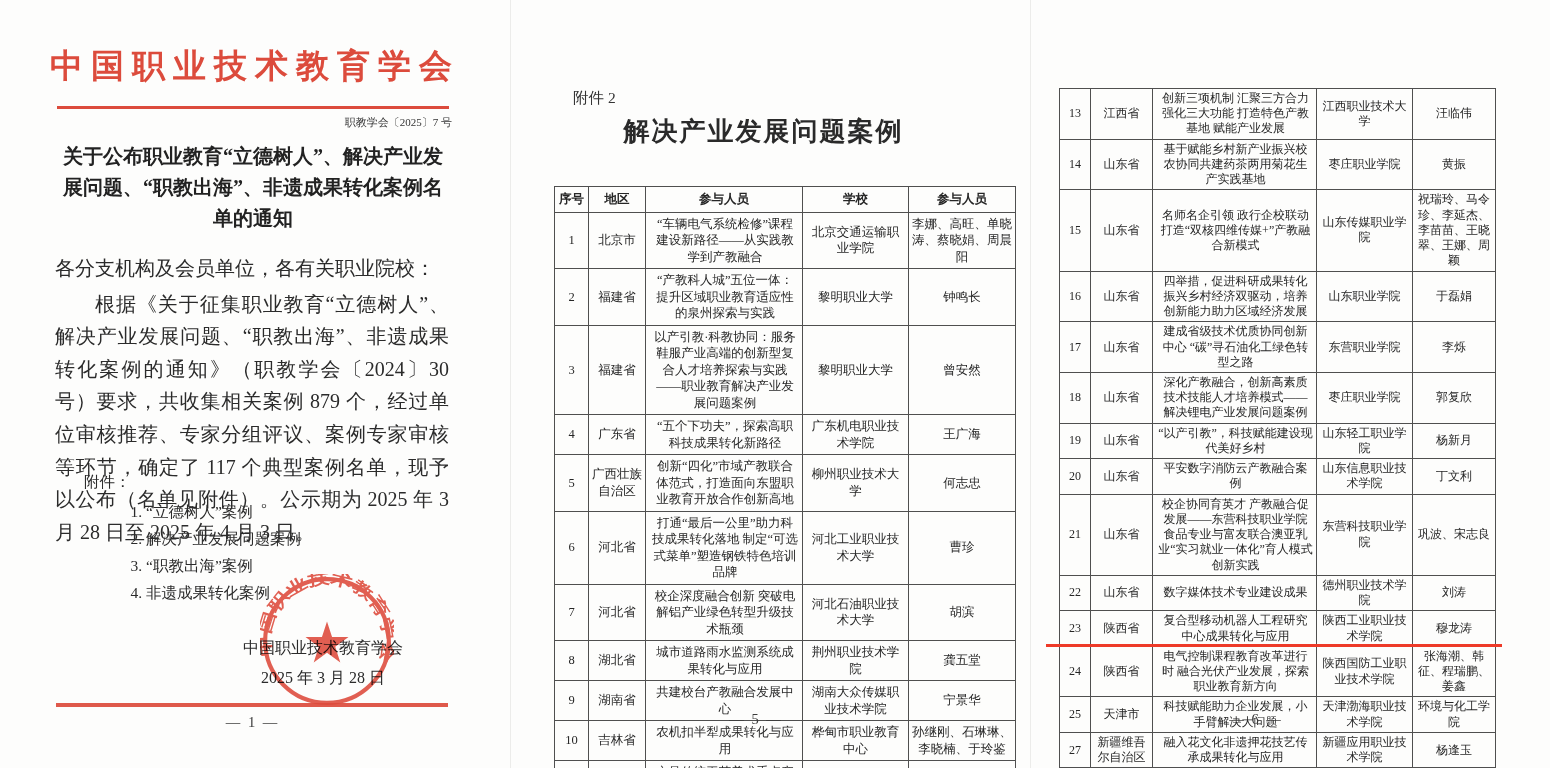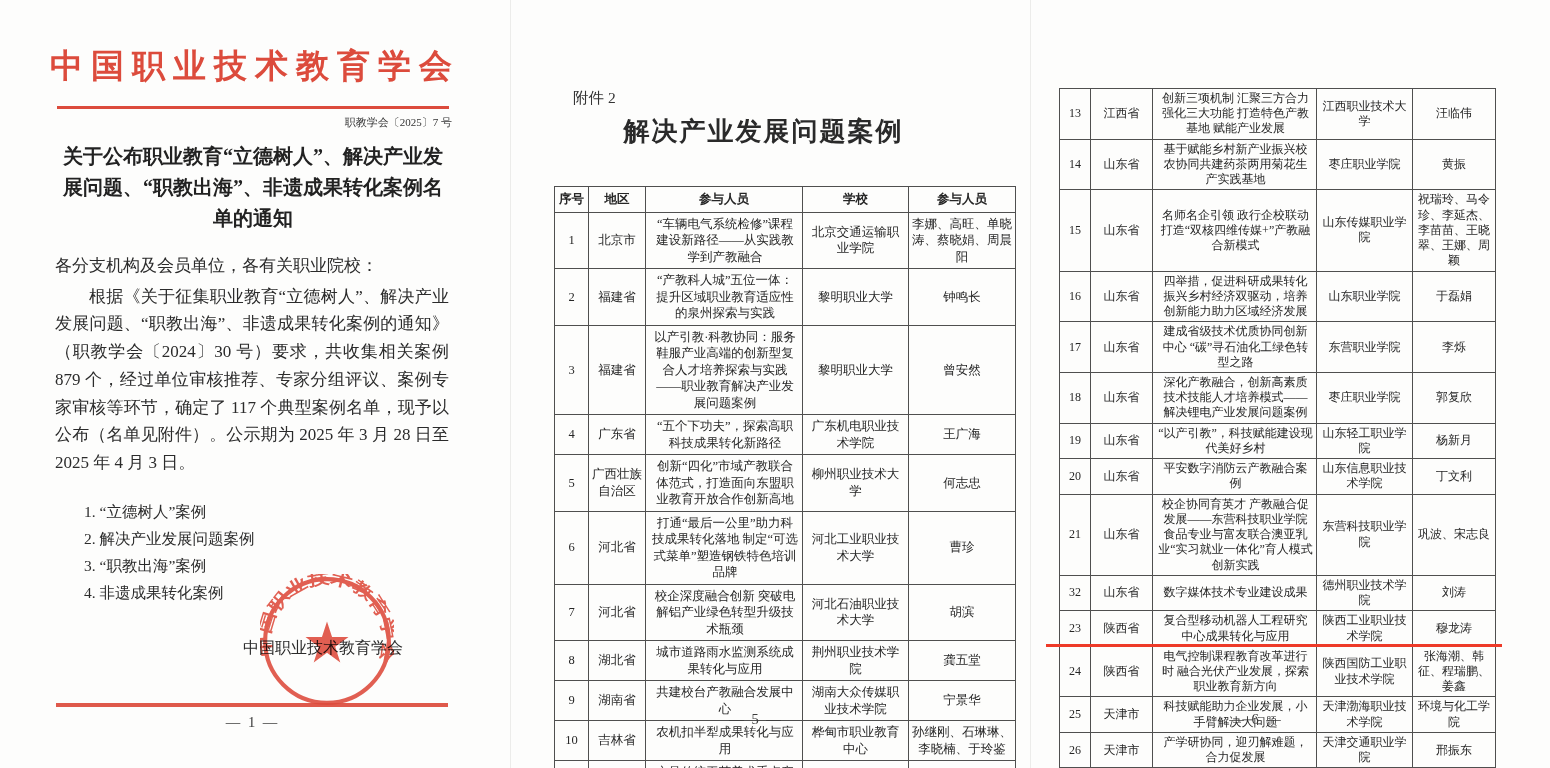--- a/index.html
+++ b/index.html
@@ -26,21 +26,21 @@
     position: absolute; top: 44px; left: 18px; width: 474px;
     text-align: center; font-size: 33px; font-weight: bold;
     color: var(--accent-red); letter-spacing: 8px; white-space: nowrap;
   }
   .head-rule { position: absolute; top: 106px; left: 57px; width: 392px; height: 3px; background: var(--accent-red); }
   .doc-no { position: absolute; top: 115px; right: 58px; font-size: 11px; color: #333; }
   .notice-title {
     position: absolute; top: 141px; left: 54px; width: 398px;
     text-align: center; font-size: 20px; font-weight: bold; line-height: 1.55; color: #222;
   }
-  .body-block { position: absolute; top: 252px; left: 55px; width: 394px; font-size: 17px; line-height: 1.63; text-align: justify; }
+  .body-block { position: absolute; top: 252px; left: 55px; width: 394px; font-size: 20px; line-height: 1.63; text-align: justify; }
   .body-block .main { text-indent: 2em; margin-top: 3px; }
   .attachments { position: absolute; top: 468px; left: 84px; font-size: 15.5px; line-height: 1.75; display: flex; }
   .attachments ul { list-style: none; margin-top: 30px; }
   .signature { position: absolute; top: 633px; left: 200px; width: 246px; text-align: center; font-size: 16px; line-height: 1.9; }
   .stamp { position: absolute; top: 574px; left: 260px; width: 134px; height: 134px; mix-blend-mode: multiply; opacity: .88; }
   .foot-rule { position: absolute; top: 703px; left: 56px; width: 392px; height: 4px; background: var(--accent-red); opacity: .92; }
   .page-num { position: absolute; top: 714px; left: 0; text-align: center; font-size: 14.5px; color: #3a3a3a; letter-spacing: 2px; }
   #page1 .page-num { width: 505px; }
   #page2 .page-num { width: 490px; top: 711px; }
   #page3 .page-num { width: 450px; top: 711px; }
@@ -75,31 +75,33 @@
   <div class="head-rule"></div>
   <div class="doc-no">职教学会〔2025〕7 号</div>
   <div class="notice-title">关于公布职业教育“立德树人”、解决产业发展问题、“职教出海”、非遗成果转化案例名单的通知</div>
 
   <div class="body-block">
     <p class="salutation">各分支机构及会员单位，各有关职业院校：</p>
     <p class="main">根据《关于征集职业教育“立德树人”、解决产业发展问题、“职教出海”、非遗成果转化案例的通知》（职教学会〔2024〕30 号）要求，共收集相关案例 879 个，经过单位审核推荐、专家分组评议、案例专家审核等环节，确定了 117 个典型案例名单，现予以公布（名单见附件）。公示期为 2025 年 3 月 28 日至 2025 年 4 月 3 日。</p>
   </div>
 
   <div class="attachments">
+    <div>附件：</div>
     <ul>
 
     <li>1. “立德树人”案例</li>
         <li>2. 解决产业发展问题案例</li>
         <li>3. “职教出海”案例</li>
         <li>4. 非遗成果转化案例</li>
       </ul>
   </div>
 
   <div class="signature">
     <div>中国职业技术教育学会</div>
+    <div>2025 年 3 月 28 日</div>
   </div>
 
   <svg class="stamp" viewBox="0 0 130 130">
     <circle cx="65" cy="65" r="60" fill="none" stroke="var(--stamp-red)" stroke-width="4"></circle>
     <path id="stampArc" d="M 14 85 A 55 55 0 1 1 116 85" fill="none"></path>
     <text font-size="15.5" font-weight="bold" fill="var(--stamp-red)">
       <textPath href="#stampArc" startOffset="6" textLength="208" lengthAdjust="spacingAndGlyphs">中国职业技术教育学会</textPath>
     </text>
     <polygon fill="var(--stamp-red)" points="65,46 69.9,61.2 85.9,61.2 73.0,70.6 77.9,85.8 65,76.4 52.1,85.8 57.0,70.6 44.1,61.2 60.1,61.2"></polygon>
   </svg>
@@ -302,21 +304,21 @@
 
         <tr>
           <td>21</td>
           <td>山东省</td>
           <td class="c-case">校企协同育英才 产教融合促发展——东营科技职业学院食品专业与富友联合澳亚乳业“实习就业一体化”育人模式创新实践</td>
           <td>东营科技职业学院</td>
           <td>巩波、宋志良</td>
         </tr>
 
         <tr>
-          <td>32</td>
+          <td>22</td>
           <td>山东省</td>
           <td class="c-case">数字媒体技术专业建设成果</td>
           <td>德州职业技术学院</td>
           <td>刘涛</td>
         </tr>
 
         <tr>
           <td>23</td>
           <td>陕西省</td>
           <td class="c-case">复合型移动机器人工程研究中心成果转化与应用</td>
@@ -333,27 +335,20 @@
         </tr>
 
         <tr>
           <td>25</td>
           <td>天津市</td>
           <td class="c-case">科技赋能助力企业发展，小手臂解决大问题</td>
           <td>天津渤海职业技术学院</td>
           <td>环境与化工学院</td>
         </tr>
 
-        <tr>
-          <td>26</td>
-          <td>天津市</td>
-          <td class="c-case">产学研协同，迎刃解难题，合力促发展</td>
-          <td>天津交通职业学院</td>
-          <td>邢振东</td>
-        </tr>
 
         <tr>
           <td>27</td>
           <td>新疆维吾尔自治区</td>
           <td class="c-case">融入花文化非遗押花技艺传承成果转化与应用</td>
           <td>新疆应用职业技术学院</td>
           <td>杨逢玉</td>
         </tr>
       </tbody>
   </table>

